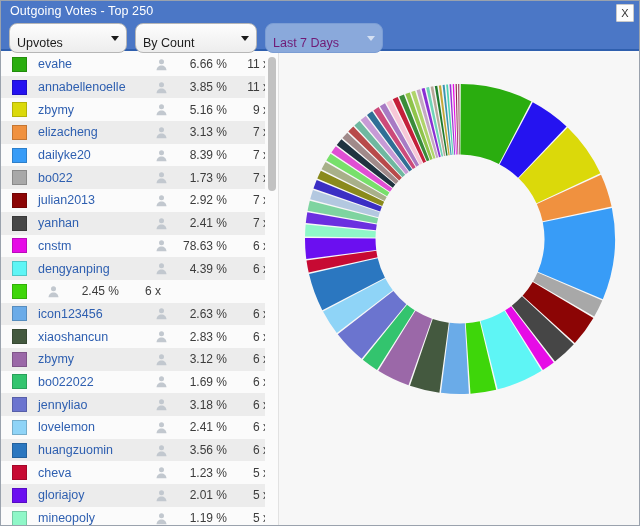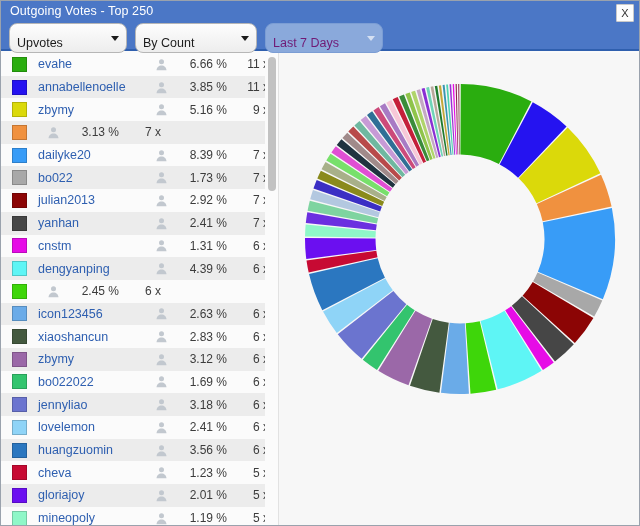--- a/index.html
+++ b/index.html
@@ -292,20 +292,21 @@
                 <path d="M1.9 15.2c0-3.6 2.7-6.1 6.1-6.1s6.1 2.5 6.1 6.1z" fill="#c2c8cf"></path>
               </svg>
             </div>
             <div class="pct-cell">5.16 %</div>
             <div class="count-cell">9 x</div>
           </div>
           <div class="row alt">
             <div class="swatch-cell">
               <div class="swatch" style="background: rgb(240, 145, 63);"></div>
             </div>
+            <div class="name-cell">elizacheng</div>
             <div class="icon-cell">
               <svg width="13" height="13" viewBox="0 0 16 16" aria-hidden="true">
                 <circle cx="8" cy="4.6" r="3.1" fill="#c2c8cf"></circle>
                 <path d="M1.9 15.2c0-3.6 2.7-6.1 6.1-6.1s6.1 2.5 6.1 6.1z" fill="#c2c8cf"></path>
               </svg>
             </div>
             <div class="pct-cell">3.13 %</div>
             <div class="count-cell">7 x</div>
           </div>
           <div class="row">
@@ -368,21 +369,21 @@
             <div class="swatch-cell">
               <div class="swatch" style="background: rgb(230, 12, 230);"></div>
             </div>
             <div class="name-cell">cnstm</div>
             <div class="icon-cell">
               <svg width="13" height="13" viewBox="0 0 16 16" aria-hidden="true">
                 <circle cx="8" cy="4.6" r="3.1" fill="#c2c8cf"></circle>
                 <path d="M1.9 15.2c0-3.6 2.7-6.1 6.1-6.1s6.1 2.5 6.1 6.1z" fill="#c2c8cf"></path>
               </svg>
             </div>
-            <div class="pct-cell">1.31 %</div>
+            <div class="pct-cell">78.63 %</div>
             <div class="count-cell">6 x</div>
           </div>
           <div class="row alt">
             <div class="swatch-cell">
               <div class="swatch" style="background: rgb(94, 245, 245);"></div>
             </div>
             <div class="name-cell">dengyanping</div>
             <div class="icon-cell">
               <svg width="13" height="13" viewBox="0 0 16 16" aria-hidden="true">
                 <circle cx="8" cy="4.6" r="3.1" fill="#c2c8cf"></circle>

